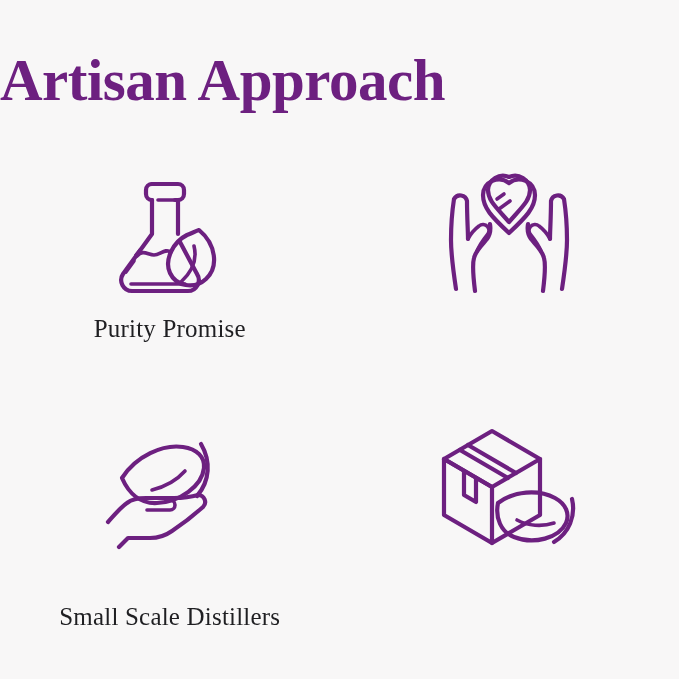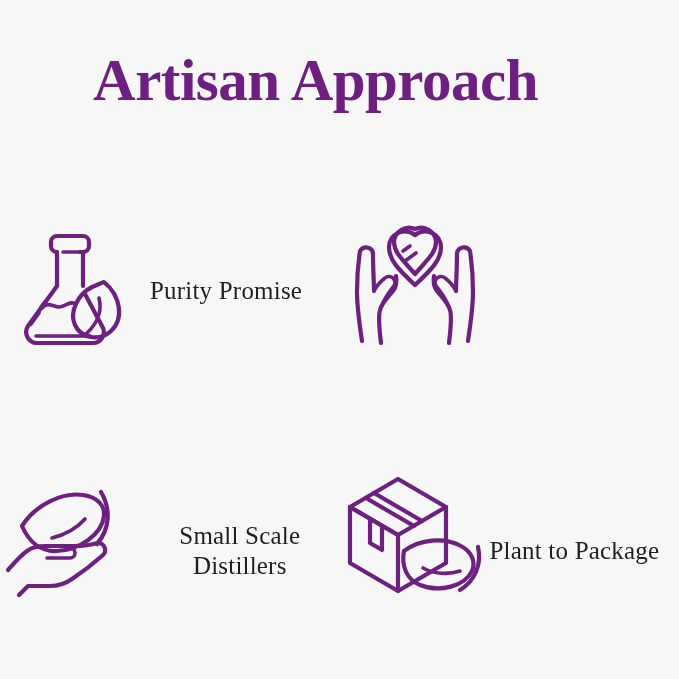--- a/index.html
+++ b/index.html
@@ -18,21 +18,21 @@
     width: 679px;
     height: 679px;
     background: #f8f7f7;
     box-sizing: border-box;
   }
   .page-title {
     position: absolute;
     top: 46px;
     left: 0;
     width: 538px;
-    text-align: right;
+    text-align: left;
     font-family: "Liberation Serif", "DejaVu Serif", serif;
     font-weight: bold;
     font-size: 59px;
     line-height: 68px;
     letter-spacing: -0.5px;
     color: #6d2080;
     white-space: nowrap;
   }
   .grid {
     position: absolute;
@@ -40,20 +40,21 @@
     left: 0;
     width: 679px;
     height: 500px;
     display: grid;
     grid-template-columns: 1fr 1fr;
     grid-template-rows: 1fr 1fr;
   }
   .cell {
     position: relative;
     display: flex;
+    flex-direction: column;
     align-items: center;
   }
   .cell-r1 { justify-content: flex-start; padding-top: 14px; }
   .cell-r2 { justify-content: flex-start; padding-top: 22px; }
   .icon-wrap {
     width: 150px;
     height: 132px;
     display: flex;
     align-items: center;
     justify-content: center;
@@ -67,21 +68,21 @@
     text-align: center;
     font-family: "Liberation Serif", "DejaVu Serif", serif;
     font-size: 25px;
     line-height: 30px;
     color: #1f1f22;
     font-weight: normal;
     letter-spacing: 0.2px;
     white-space: pre-line;
   }
   .cell-r2 .caption {
-    margin-top: 30px;
+    margin-top: 48px;
   }
   .stroke {
     fill: none;
     stroke: #6d2080;
     stroke-width: 4.2;
     stroke-linecap: round;
     stroke-linejoin: round;
   }
   .stroke-thin {
     fill: none;
@@ -174,17 +175,16 @@
           <path class="stroke" d="M34 18 l48 28"></path>
           <path class="stroke" d="M26 23 l48 28"></path>
 
           <path class="stroke" d="M30 44 v24 l12 7 v-24"></path>
 
           <path class="stroke" d="M64 76 c16 -12 40 -14 57 -5 c11 6 15 16 11 25 c-7 15 -32 22 -52 14 c-13 -5 -19 -19 -16 -34 z"></path>
           <path class="stroke-thin" d="M83 93 c11 6 25 7 37 3"></path>
           <path class="stroke" d="M138 72 c4 17 -3 34 -18 43"></path>
         </svg>
       </div>
-      <div class="caption">Plant to Package</div>
     </div>
 
   </div>
 </div>
 
 </body></html>

